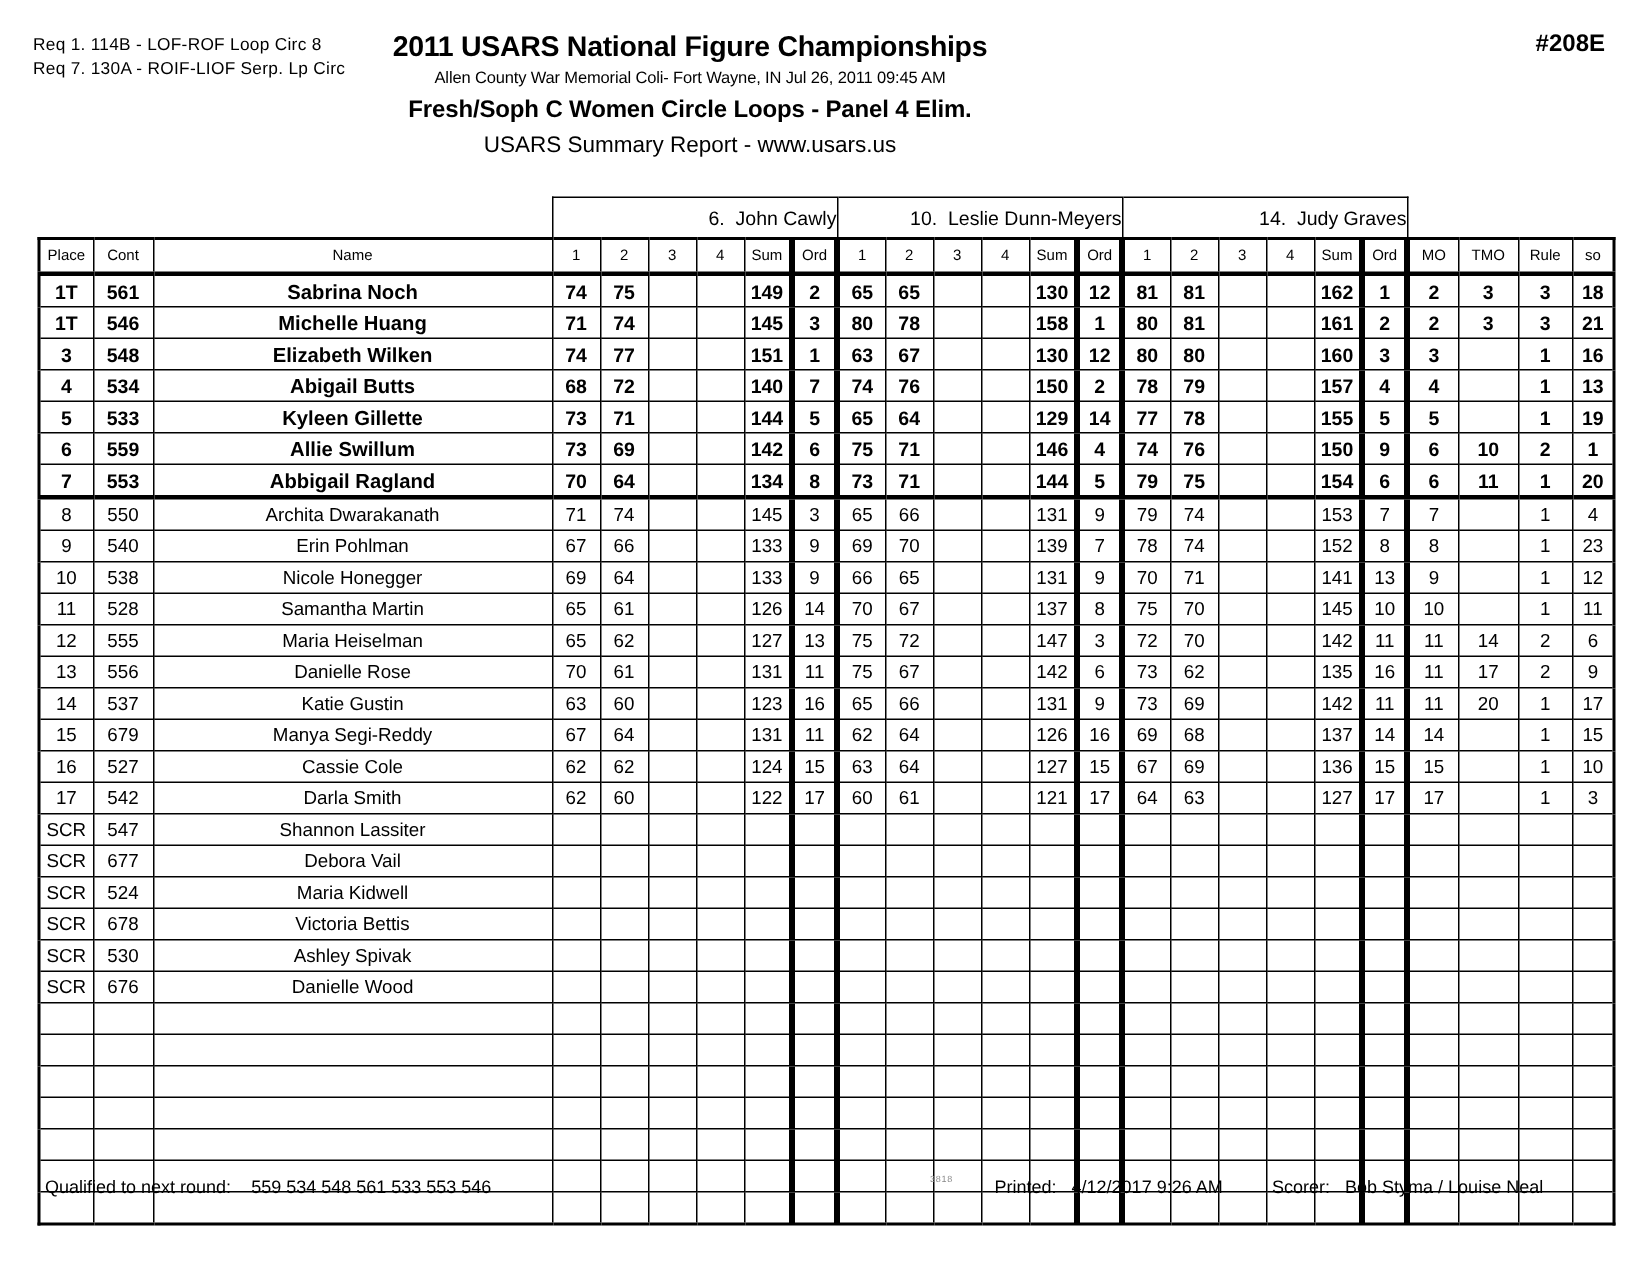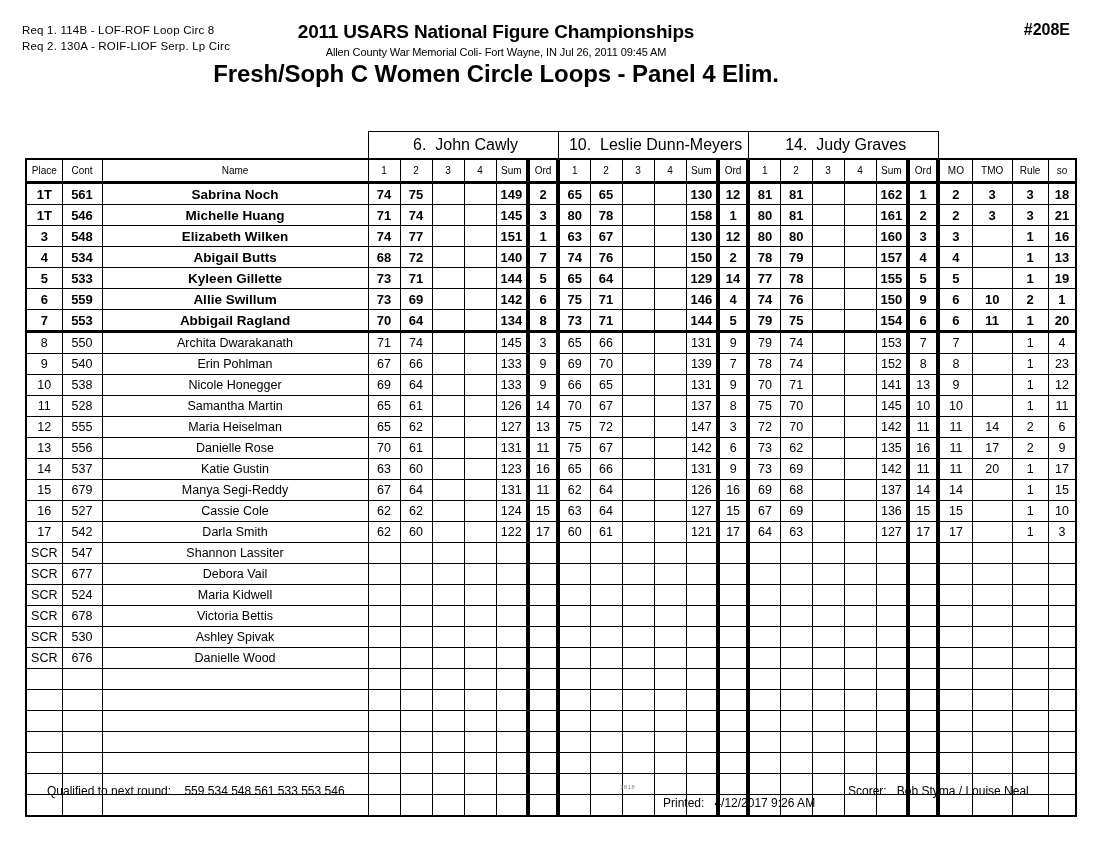--- a/index.html
+++ b/index.html
@@ -26,35 +26,34 @@
     white-space: nowrap;
   }
   .req-line { letter-spacing: 0.2px; }
 
   .title-block {
     position: absolute;
     left: 0;
     top: 20px;
     width: 920px;
     text-align: center;
-    padding-left: 36px;
   }
   .t-main {
     font-size: 19px;
     font-weight: bold;
     line-height: 23px;
     letter-spacing: -0.2px;
   }
   .t-venue {
     font-size: 11px;
     line-height: 19px;
     letter-spacing: -0.1px;
   }
   .t-event {
-    font-size: 24px;
+    font-size: 16px;
     font-weight: bold;
     line-height: 24px;
     letter-spacing: -0.1px;
   }
   .t-report {
     font-size: 15px;
     line-height: 21px;
   }
   .event-no {
     position: absolute;
@@ -84,22 +83,22 @@
     font-weight: normal;
     text-align: center;
     vertical-align: middle;
     overflow: hidden;
     white-space: nowrap;
   }
   
   tr.judge-band td {
     height: 26px;
     border: none;
-    font-size: 16px;
-    text-align: center;
+    font-size: 13px;
+    text-align: right;
   }
   tr.judge-band td.jb {
     border-top: 1px solid #000;
     border-left: 1px solid #000;
     padding-left: 5px;
   }
   tr.judge-band td.jb-last {
     border-right: 1px solid #000;
   }
   tr.judge-band td.blank { border: none; }
@@ -123,40 +122,41 @@
 
   
   .footer {
     position: absolute;
     left: 0;
     top: 784px;
     width: 1100px;
     font-size: 12px;
     line-height: 14px;
   }
-  .f-qual { position: absolute; left: 30px; top: 0; white-space: nowrap; margin-left: 17px; }
+  .f-qual { position: absolute; left: 30px; top: 0; white-space: nowrap; }
   .f-stamp {
     position: absolute; left: 620px; top: -4px;
     font-size: 6px; color: #888; letter-spacing: 0.5px;
   }
-  .f-print { position: absolute; left: 663px; top: 12px; white-space: nowrap; }
+  .f-print { position: absolute; left: 663px; top: 0; white-space: nowrap; }
   .f-scorer { position: absolute; left: 848px; top: 0; white-space: nowrap; }
 </style>
 </head>
 <body>
 
 <div class="req-block">
   <div class="req-line">Req  1.  114B - LOF-ROF Loop Circ 8</div>
-  <div class="req-line">Req  2.  130A - ROIF-LIOF Serp. Lp Circ</div>
+  <div class="req-line">Req  7.  130A - ROIF-LIOF Serp. Lp Circ</div>
 </div>
 
 <div class="title-block">
   <div class="t-main">2011 USARS National Figure Championships</div>
   <div class="t-venue">Allen County War Memorial Coli- Fort Wayne, IN  Jul 26, 2011  09:45 AM</div>
   <div class="t-event">Fresh/Soph C Women Circle Loops - Panel 4 Elim.</div>
+  <div class="t-report">USARS Summary Report - www.usars.us</div>
 </div>
 
 <div class="event-no">#208E</div>
 
 <div class="sheet">
   <table class="grid">
     <colgroup>
       <col style="width:36px">
         <col style="width:40px">
         <col style="width:266px">

